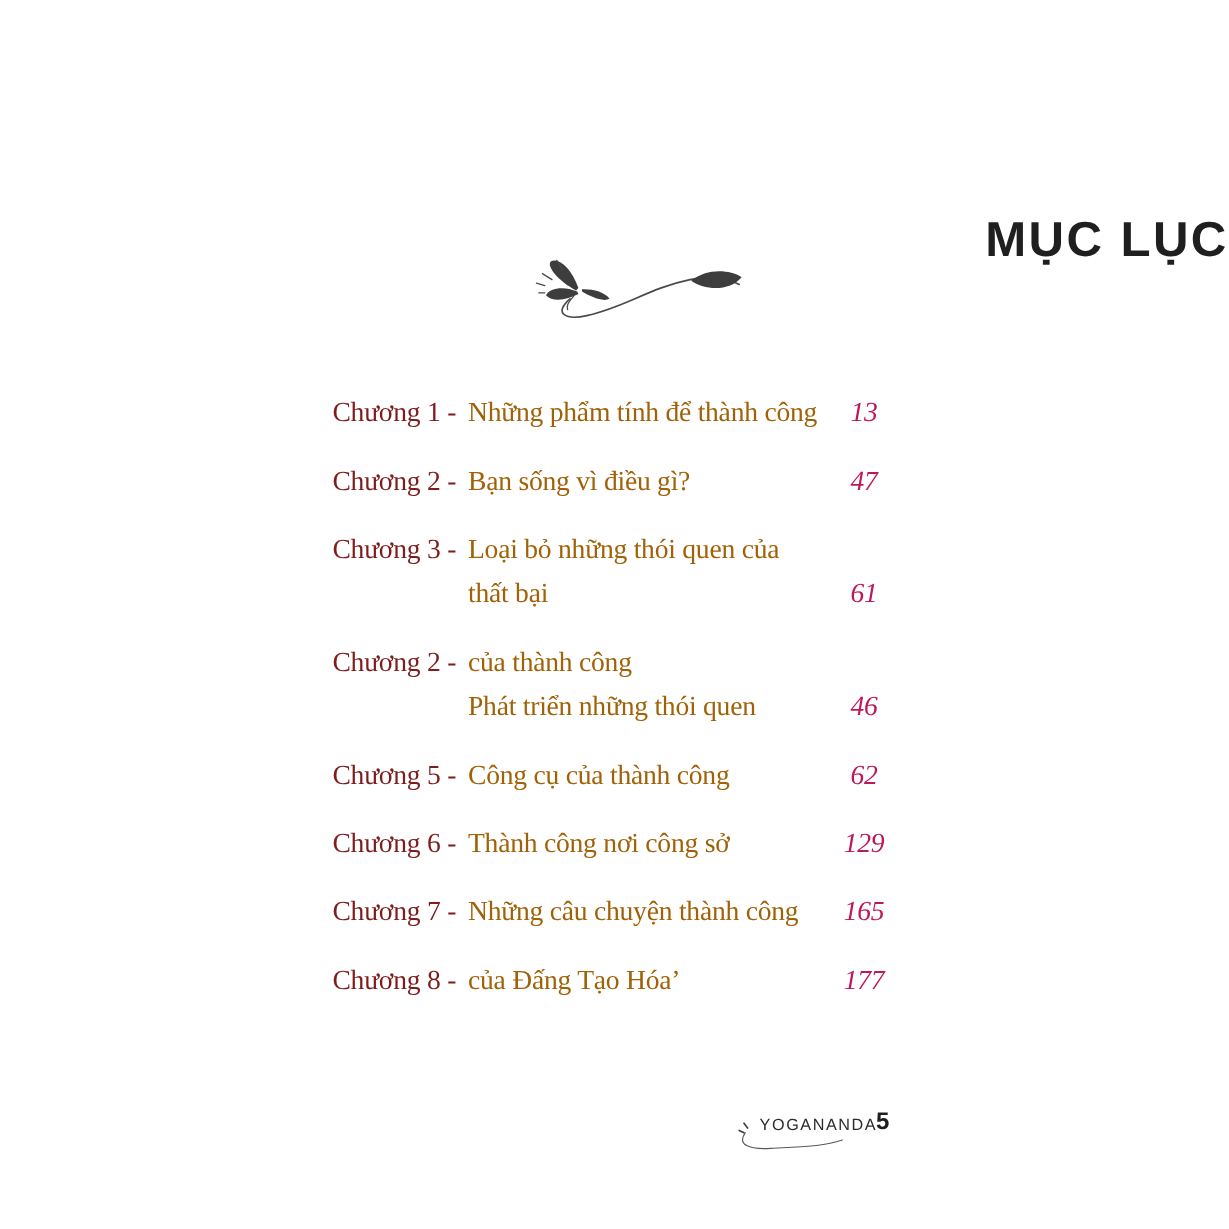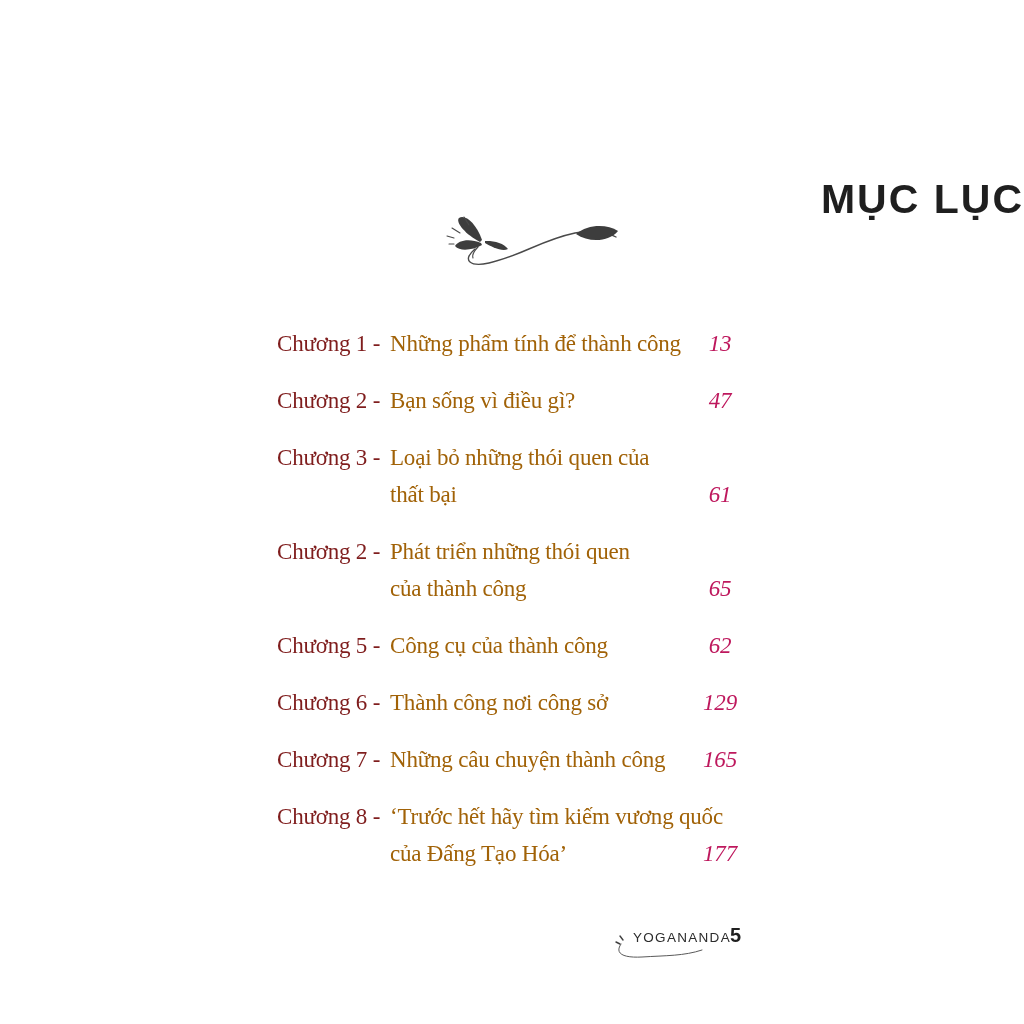--- a/index.html
+++ b/index.html
@@ -153,24 +153,24 @@
     <span class="chapter-title">
           <div class="tline">Loại bỏ những thói quen của</div>
           <div class="tline">thất bại</div>
         </span>
     <span class="page-num">61</span>
   </div>
 
   <div class="toc-row">
     <span class="chapter-label">Chương 2 -</span>
     <span class="chapter-title">
+          <div class="tline">của thành công</div>
           <div class="tline">Phát triển những thói quen</div>
-          <div class="tline">của thành công</div>
-        </span>
-    <span class="page-num">65</span>
+        </span>
+    <span class="page-num">46</span>
   </div>
 
   <div class="toc-row">
     <span class="chapter-label">Chương 5 -</span>
     <span class="chapter-title">
           <div class="tline">Công cụ của thành công</div>
         </span>
     <span class="page-num">62</span>
   </div>
 
@@ -186,21 +186,20 @@
     <span class="chapter-label">Chương 7 -</span>
     <span class="chapter-title">
           <div class="tline">Những câu chuyện thành công</div>
         </span>
     <span class="page-num">165</span>
   </div>
 
   <div class="toc-row">
     <span class="chapter-label">Chương 8 -</span>
     <span class="chapter-title">
-          <div class="tline">‘Trước hết hãy tìm kiếm vương quốc</div>
           <div class="tline">của Đấng Tạo Hóa’</div>
         </span>
     <span class="page-num">177</span>
   </div>
 </div>
 
   <div class="footer">
     <svg class="footer-flourish" viewBox="0 0 108 32" aria-hidden="true">
       <path d="M 8 6 L 11 10 M 4 12 L 8 14" fill="none" stroke="#3f3f3f" stroke-width="1.4" stroke-linecap="round"></path>
       <path d="M 9 14 C 2 24, 12 28, 30 27 C 54 25.5, 72 26, 90 20" fill="none" stroke="#5a5a5a" stroke-width="1" stroke-linecap="round"></path>

